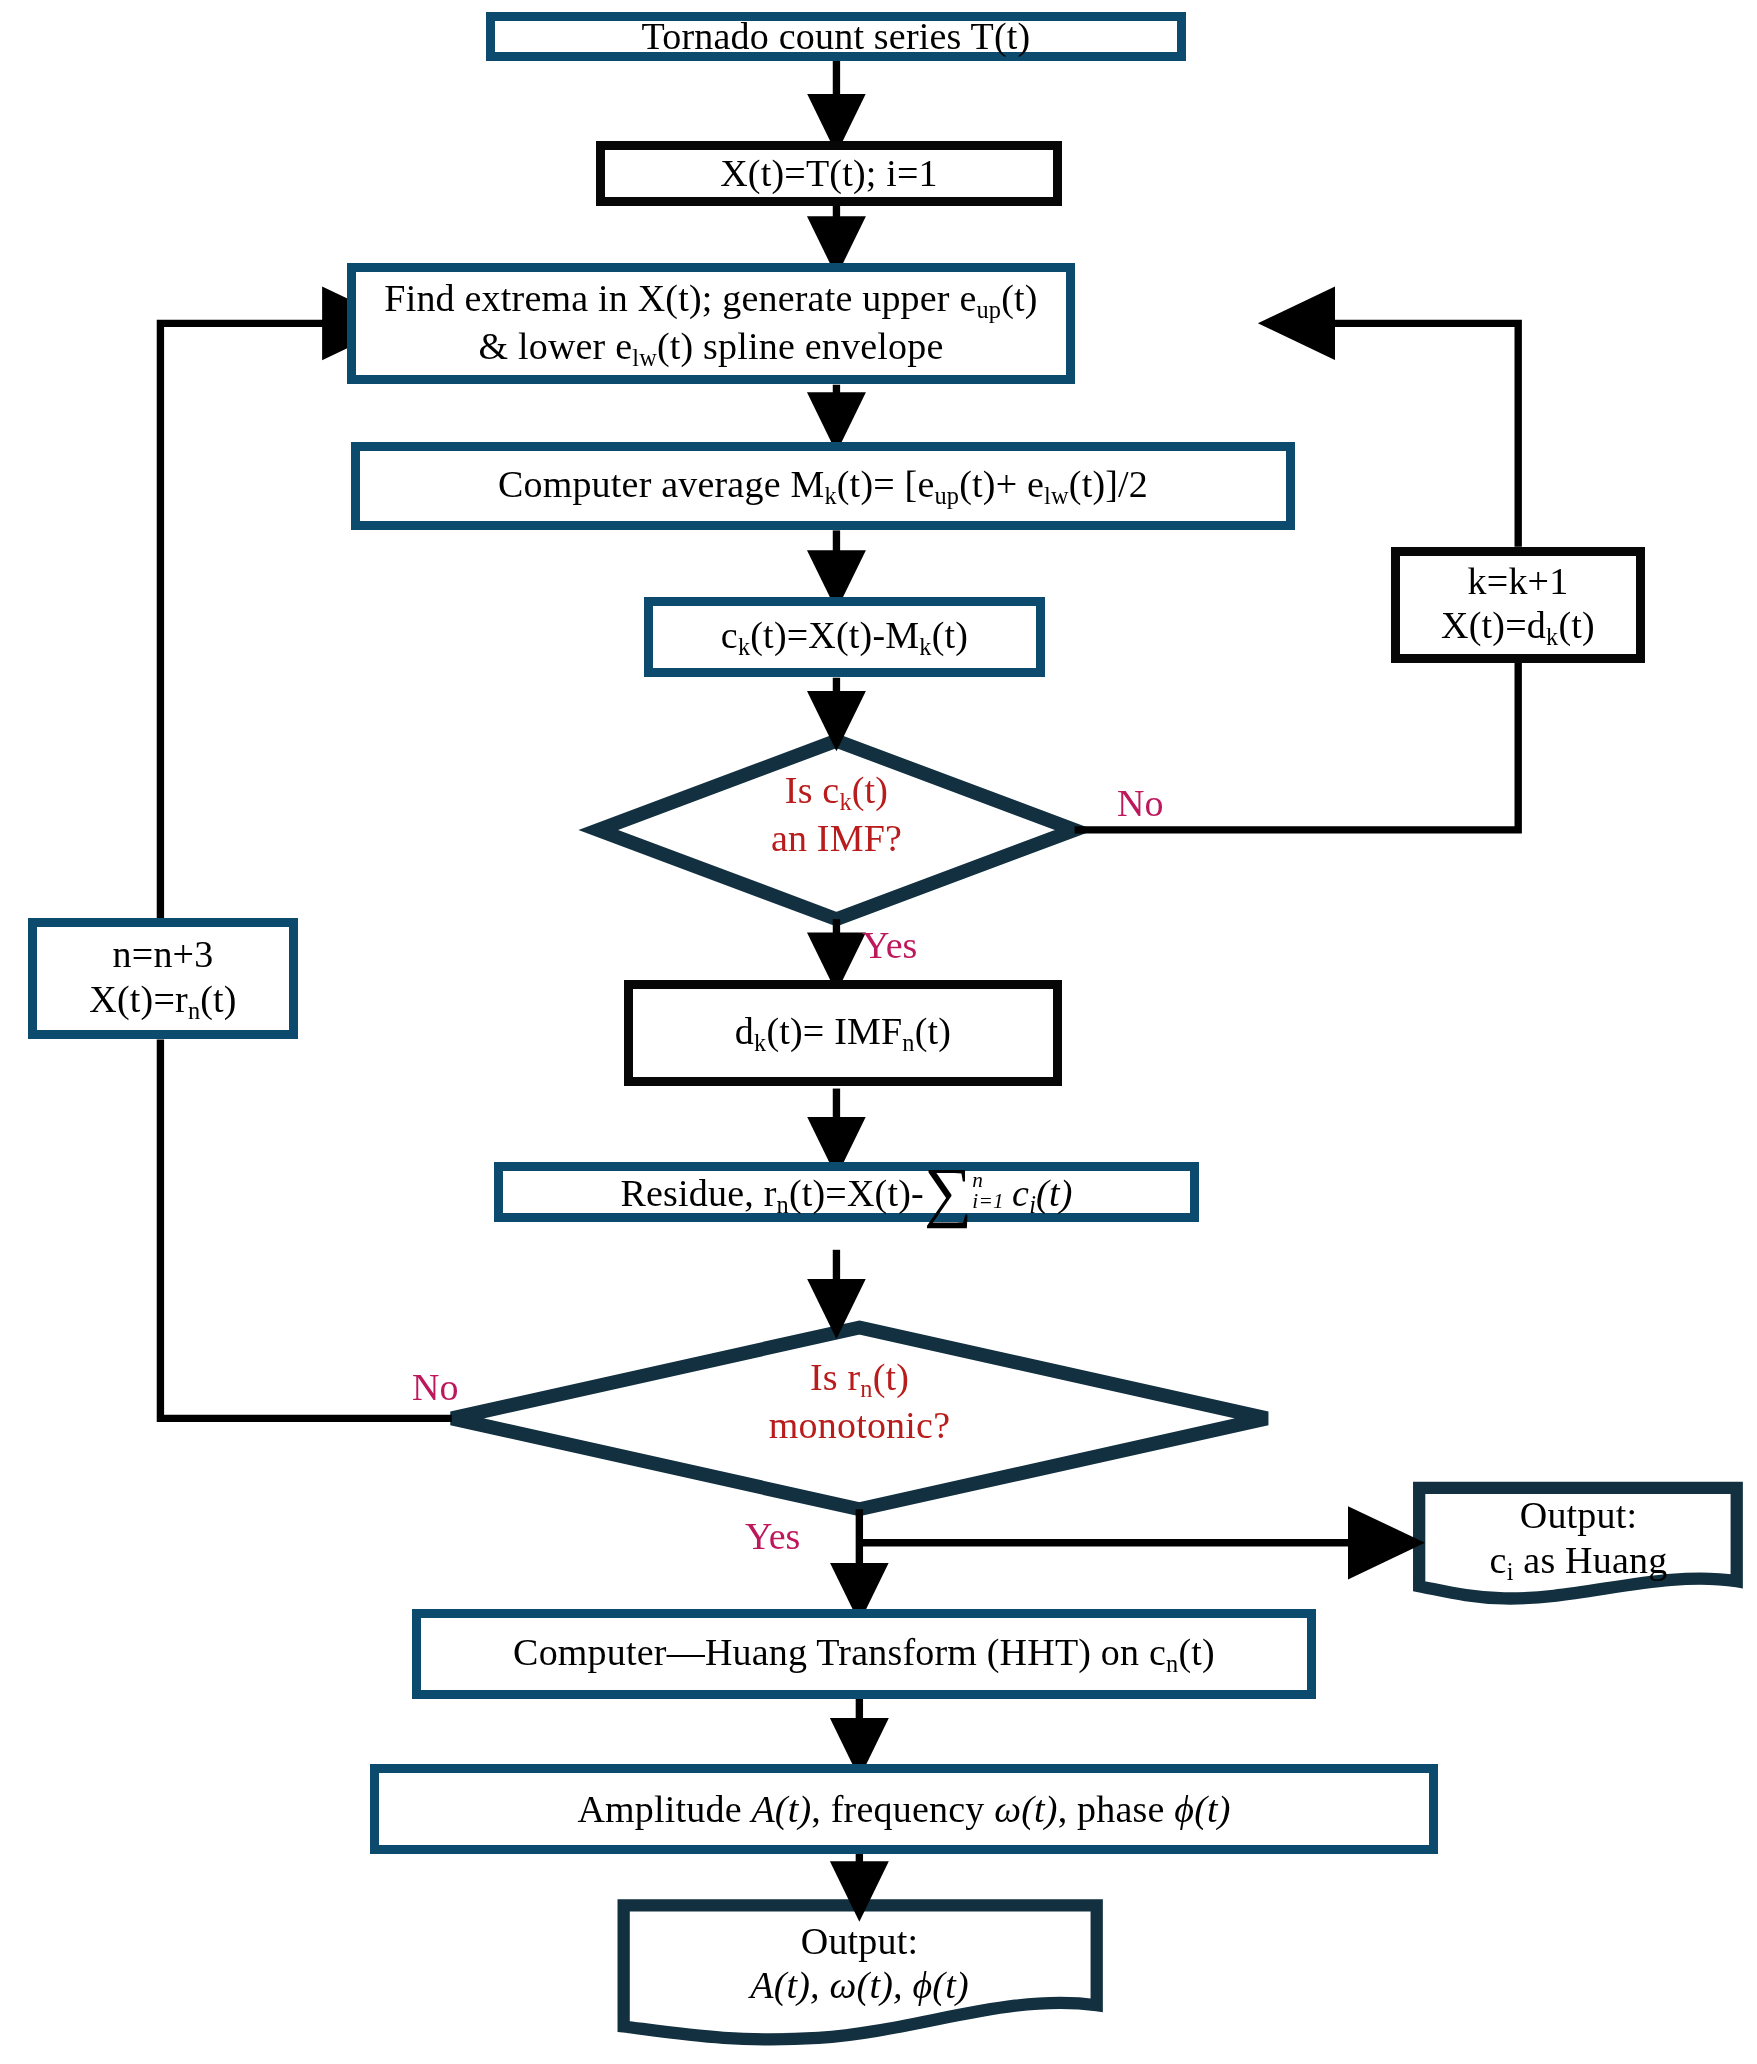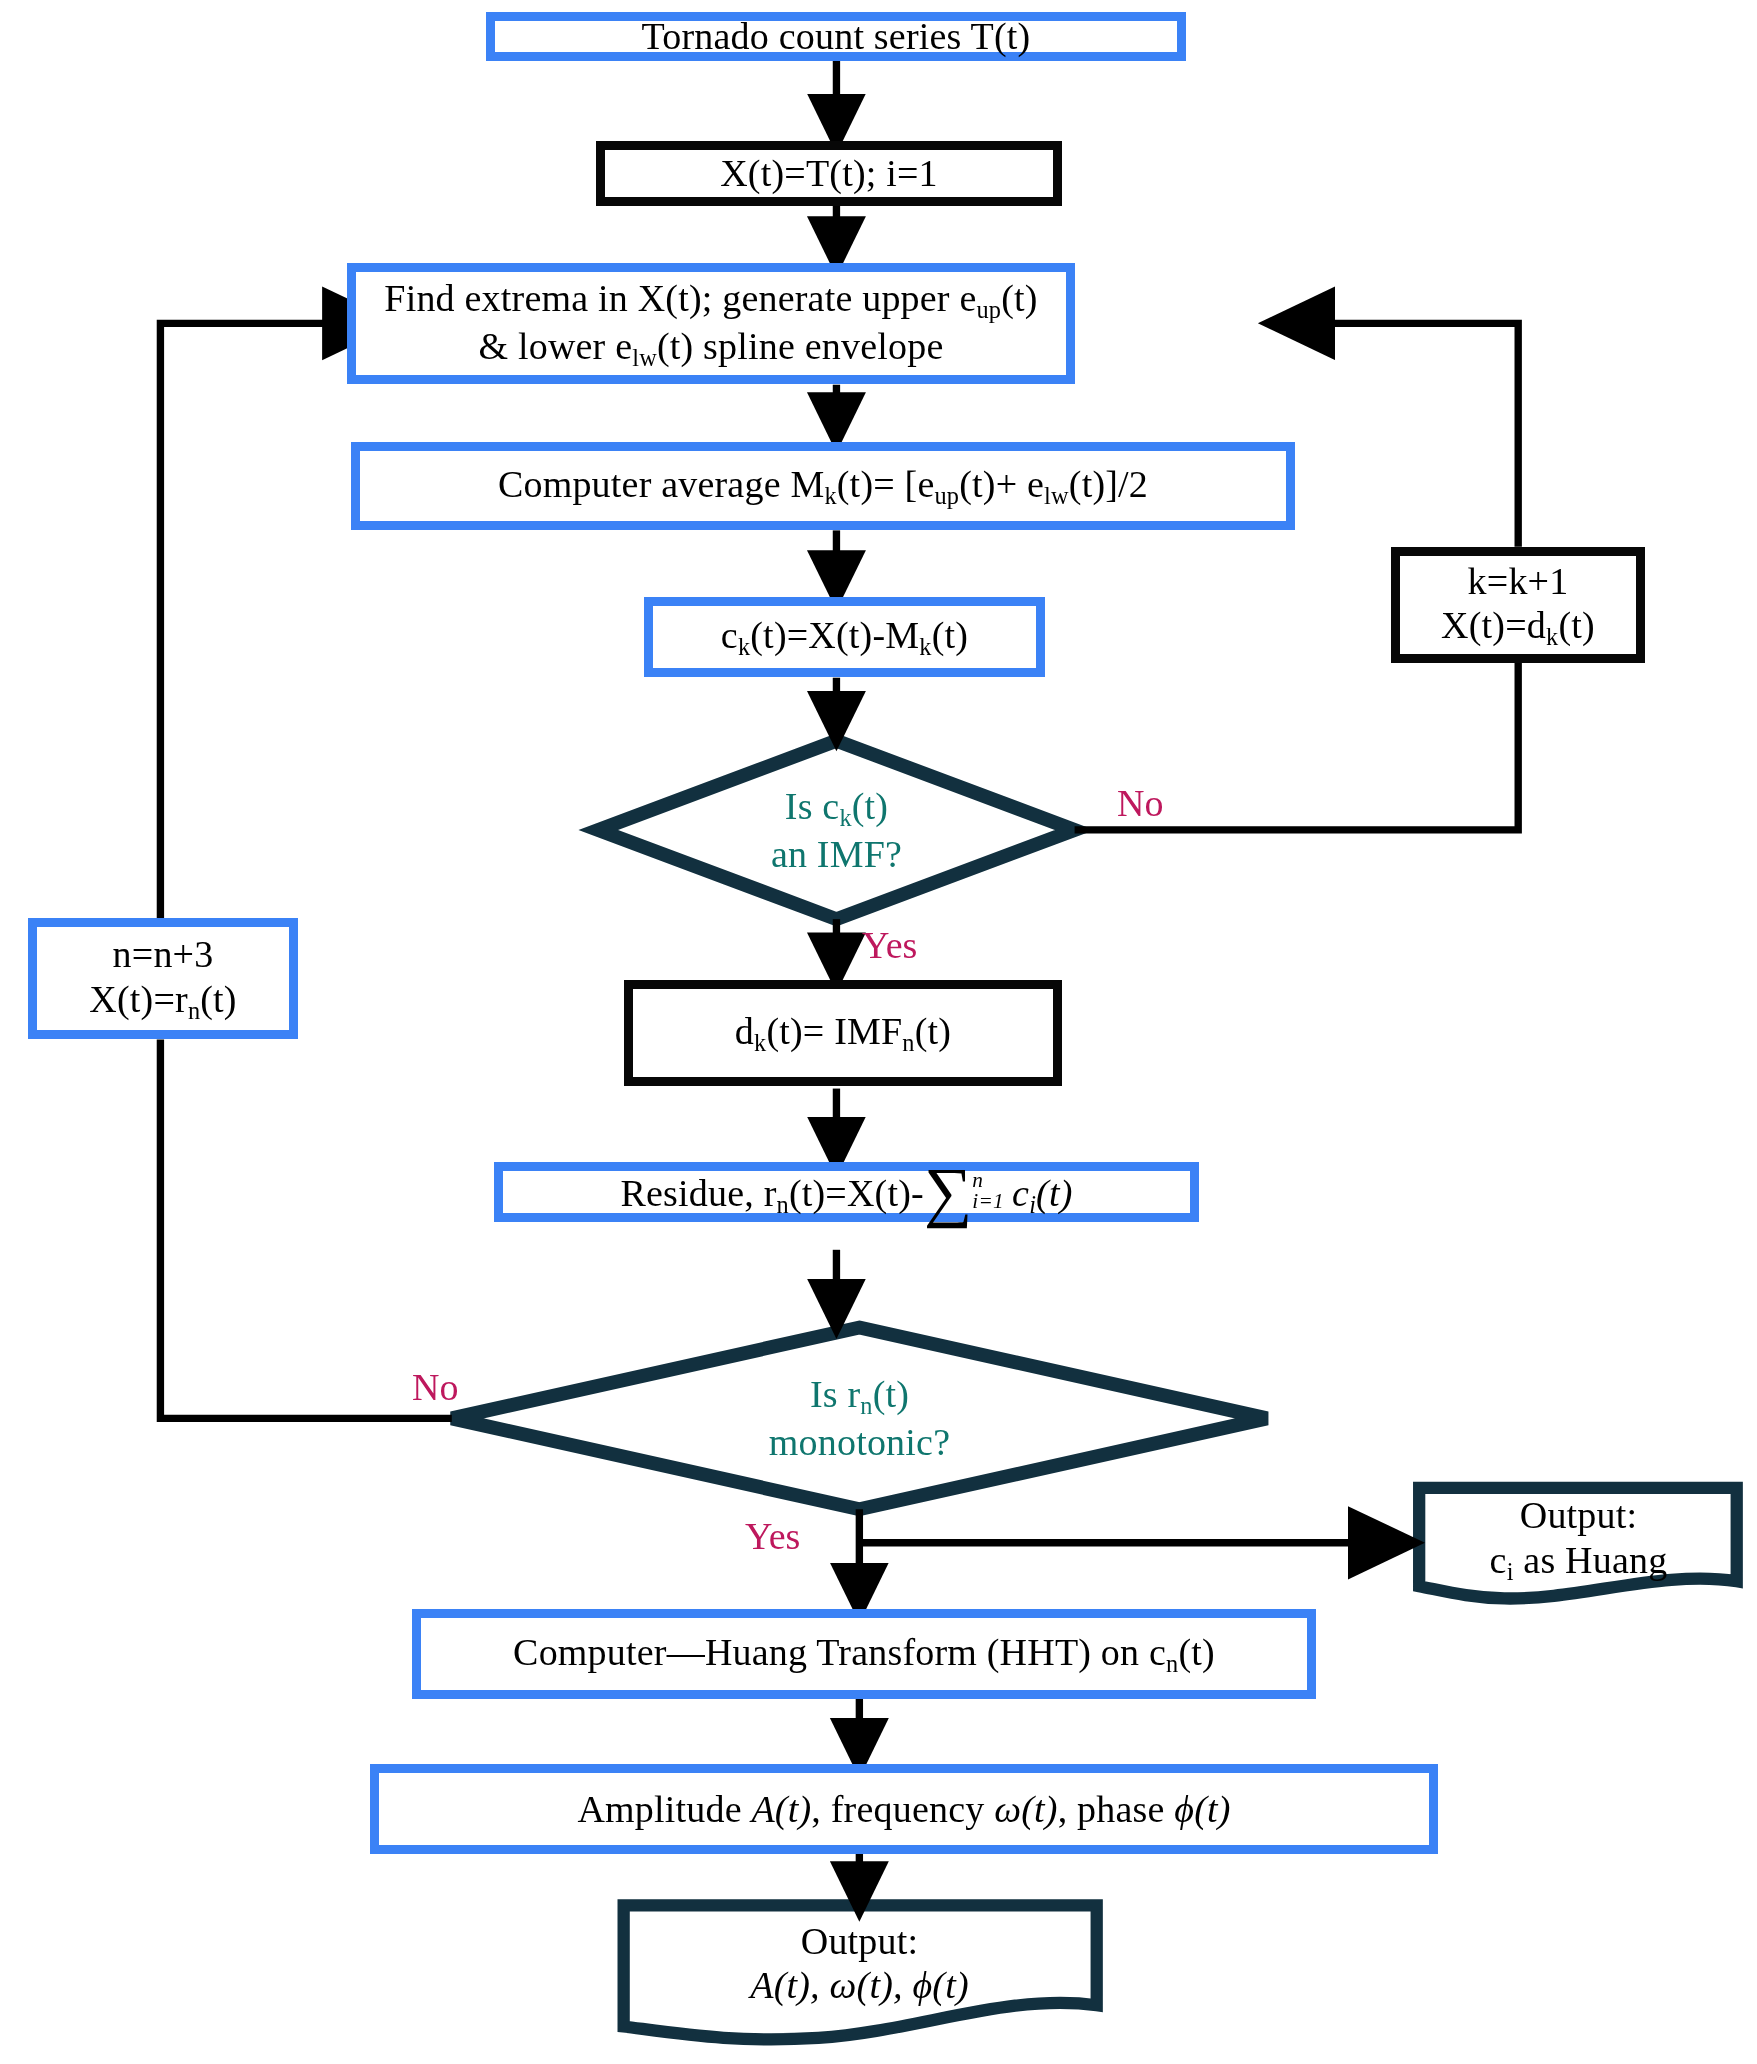--- a/index.html
+++ b/index.html
@@ -30,41 +30,41 @@
     box-sizing: border-box;
     background: #ffffff;
     display: flex;
     align-items: center;
     justify-content: center;
     text-align: center;
     line-height: 1.18;
     color: #000000;
     white-space: nowrap;
   }
-  .node.navy   { border: 9px solid #3b82f6; justify-content: center; }
+  .node.navy   { border: 9px solid #0c4a6e; justify-content: center; }
   .node.black  { border: 9px solid #070707; }
 
   .lbl {
     display: block;
     font-size: 38px;
     letter-spacing: 0.2px;
   }
   .lbl.two { line-height: 1.16; }
 
   sub { font-size: 0.64em; vertical-align: -0.28em; }
   .ital { font-style: italic; }
 
   
   .diamond-text {
     position: absolute;
     display: flex;
-    align-items: center;
+    align-items: flex-start;
     justify-content: center;
     text-align: center;
-    color: #0f766e;
+    color: #b91c1c;
     white-space: nowrap;
   }
 
   
   .edge-label {
     position: absolute;
     font-size: 38px;
     color: #be185d;
     white-space: nowrap;
     text-align: right;

